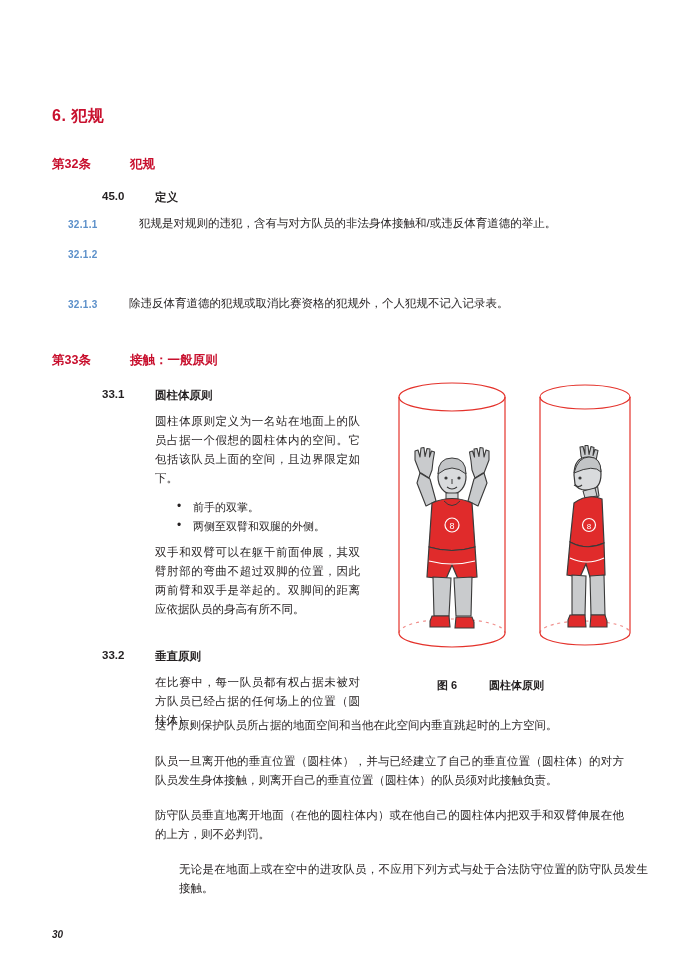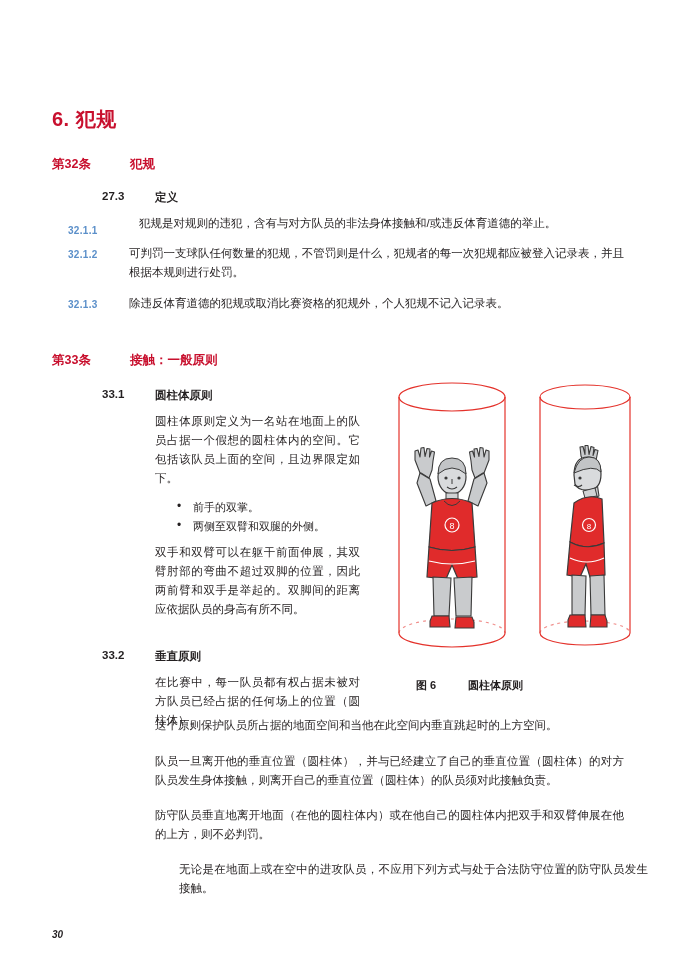--- a/index.html
+++ b/index.html
@@ -19,21 +19,21 @@
     position: absolute;
     left: 0; top: 0;
     width: 684px;
     height: 974px;
   }
   
   .chapter-title {
     position: absolute;
     left: 52px;
     top: 106px;
-    font-size: 20px;
+    font-size: 16px;
     font-weight: bold;
     color: #c8102e;
     letter-spacing: 0.5px;
   }
   .article-head {
     position: absolute;
     font-size: 12.5px;
     font-weight: bold;
     color: #c8102e;
   }
@@ -123,28 +123,27 @@
 <body>
 
 <div class="page">
 
   <div class="chapter-title">6. 犯规</div>
 
   <div class="article-head" id="art32">
     <span class="num">第32条</span><span>犯规</span>
   </div>
 
-  <div class="sec-num" style="left:102px; top:190px;">27.3</div>
+  <div class="sec-num" style="left:102px; top:190px;">45.0</div>
   <div class="sec-title" style="left:155px; top:190px;">定义</div>
 
-  <div class="subnum" style="left:68px; top:219px;margin-top:6px;">32.1.1</div>
+  <div class="subnum" style="left:68px; top:219px;">32.1.1</div>
   <div class="body-text" style="left:129px; top:214px; width:495px;margin-left:10px;">犯规是对规则的违犯，含有与对方队员的非法身体接触和/或违反体育道德的举止。</div>
 
   <div class="subnum" style="left:68px; top:249px;">32.1.2</div>
-  <div class="body-text" style="left:129px; top:244px; width:495px;">可判罚一支球队任何数量的犯规，不管罚则是什么，犯规者的每一次犯规都应被登入记录表，并且根据本规则进行处罚。</div>
 
   <div class="subnum" style="left:68px; top:299px;">32.1.3</div>
   <div class="body-text" style="left:129px; top:294px; width:495px;">除违反体育道德的犯规或取消比赛资格的犯规外，个人犯规不记入记录表。</div>
 
   <div class="article-head" id="art33">
     <span class="num">第33条</span><span>接触：一般原则</span>
   </div>
 
   <div class="sec-num" style="left:102px; top:388px;text-align:right;">33.1</div>
   <div class="sec-title" style="left:155px; top:388px;">圆柱体原则</div>
@@ -249,18 +248,18 @@
 
         <path d="M188 200 l14 1 l-1 39 l-13 0 z" fill="#c9cbcd" stroke="#3a3a3a" stroke-width="1.1"></path>
         <path d="M206 201 l14 -1 l1 40 l-14 0 z" fill="#c9cbcd" stroke="#3a3a3a" stroke-width="1.1"></path>
 
         <path d="M186 240 l15 0 l1 12 l-18 0 l0 -7 z" fill="#e02b2b" stroke="#3a3a3a" stroke-width="1.1"></path>
         <path d="M207 240 l14 0 l2 6 l0 6 l-17 0 z" fill="#e02b2b" stroke="#3a3a3a" stroke-width="1.1"></path>
       </g>
     </svg>
   </div>
 
-  <div class="fig-caption" style="left:384px; top:678px;padding-left:32px;">
+  <div class="fig-caption" style="left:405px; top:678px;padding-left:32px;">
     <span class="cap-num">图 6</span><span>圆柱体原则</span>
   </div>
 
   <div class="page-num">30</div>
 </div>
 
 </body></html>

